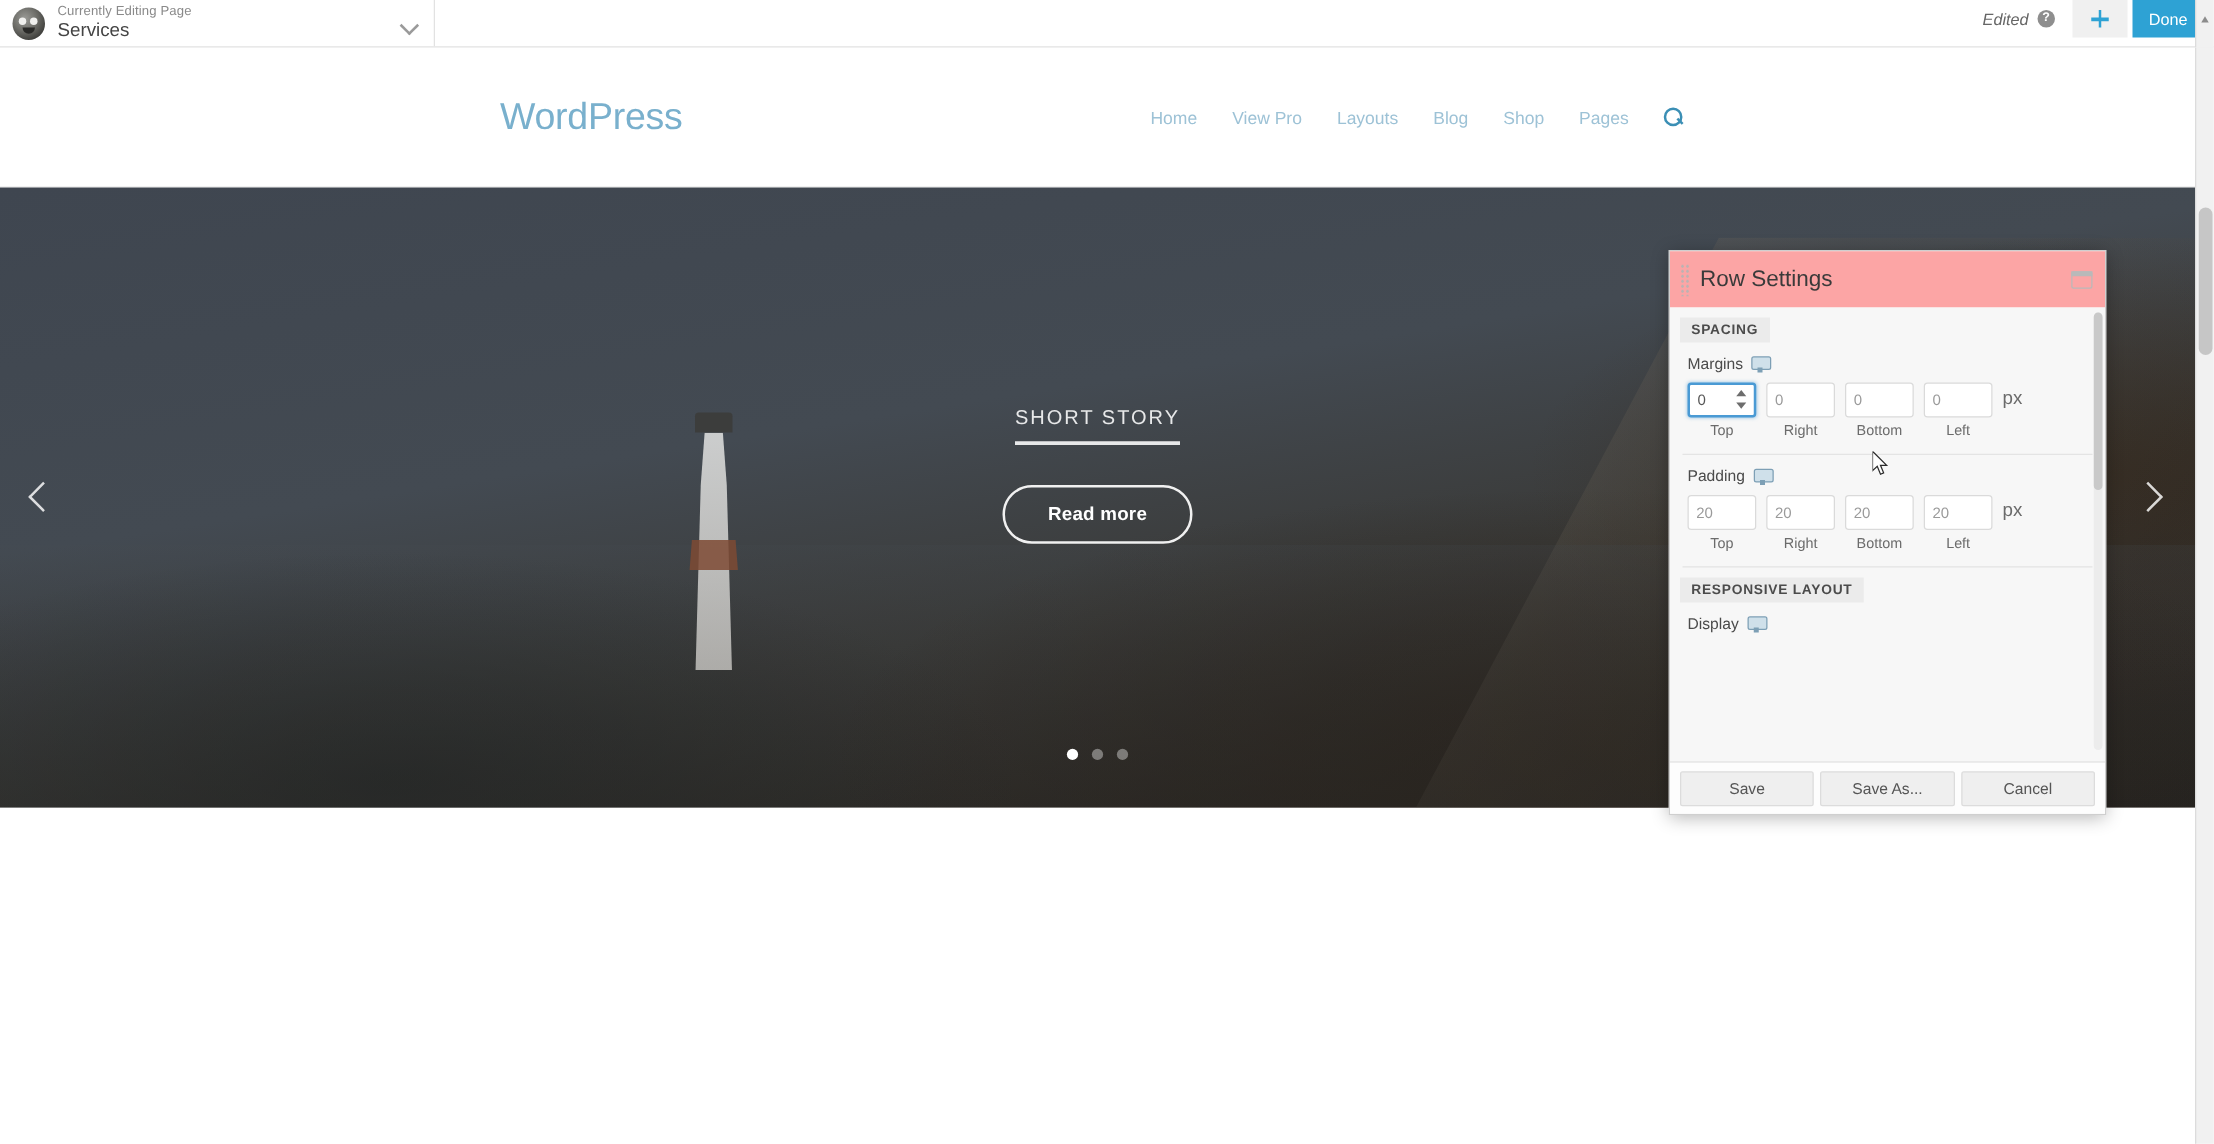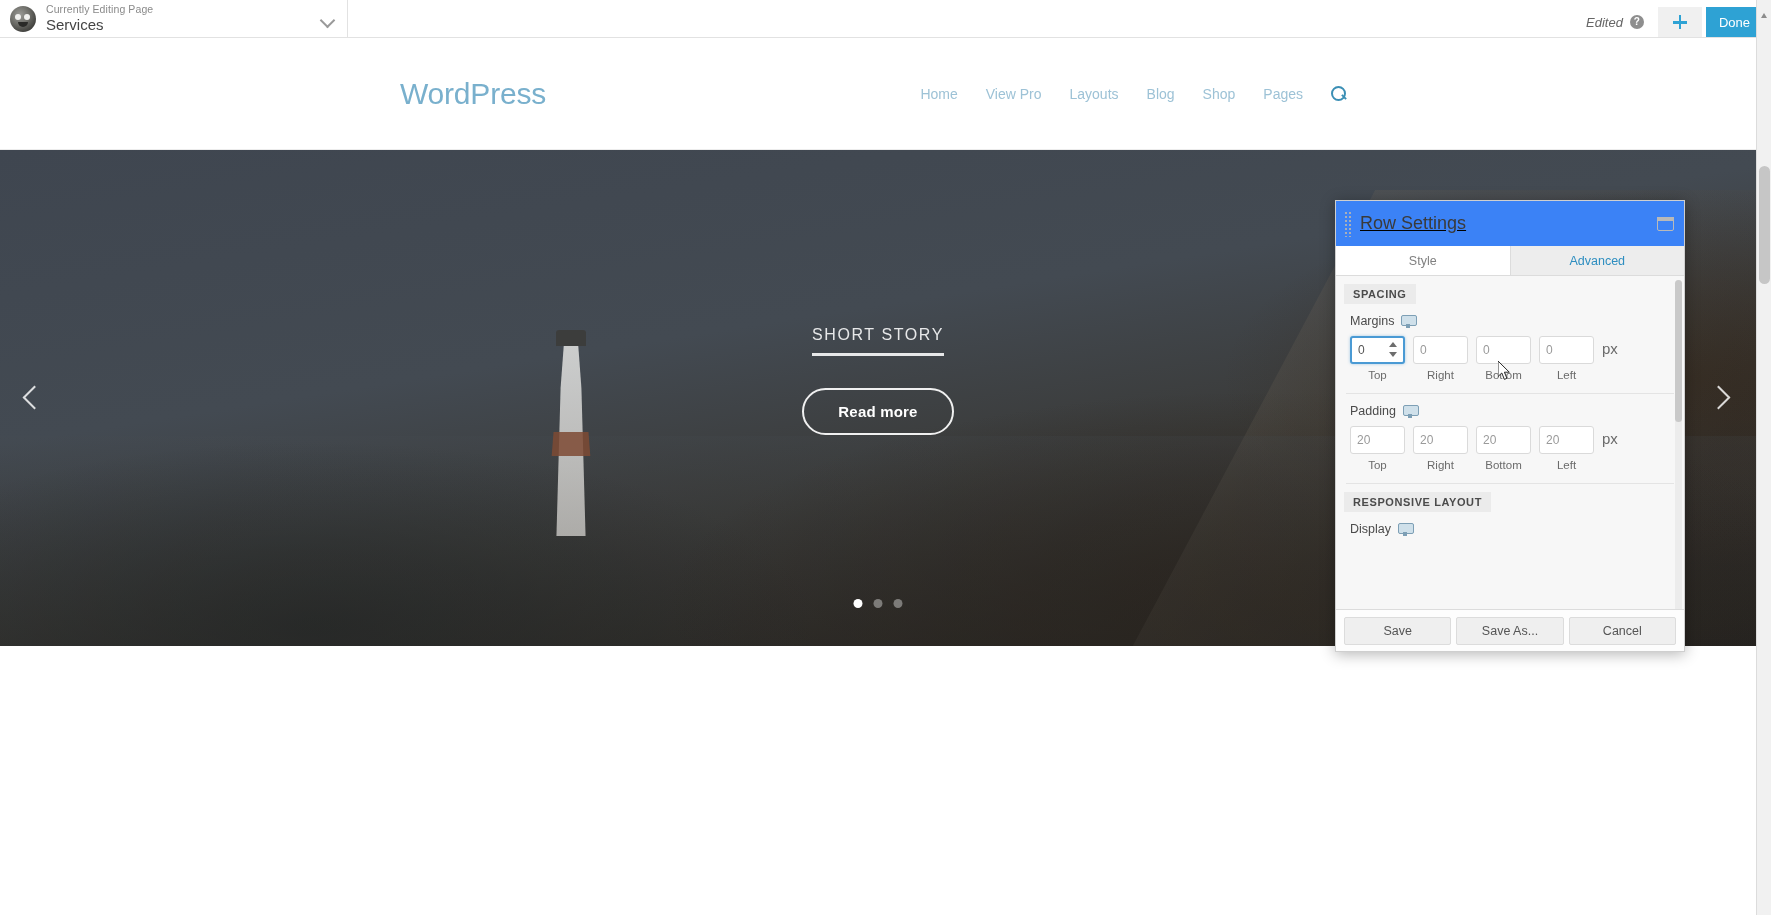--- a/index.html
+++ b/index.html
@@ -9,21 +9,21 @@
     font-family: "Liberation Sans", sans-serif;
     background: #ffffff;
   }
 
   
   .admin-bar {
     position: absolute; top: 0; left: 0;
     width: 1771px; height: 38px;
     background: #ffffff;
     border-bottom: 1px solid #e2e2e2;
-    display: flex; align-items: flex-end;
+    display: flex; align-items: flex-start;
     z-index: 50;
   }
   .editing-page-block {
     width: 348px; height: 100%;
     display: flex; align-items: center;
     border-right: 1px solid #e2e2e2;
     padding: 0 12px 0 10px;
     cursor: pointer;
   }
   .site-logo {
@@ -237,21 +237,21 @@
     position: absolute; left: 1335px; top: 200px;
     width: 350px; height: 452px;
     background: #fdfdfd;
     border: 1px solid #cfcfcf;
     box-shadow: 0 2px 14px rgba(0,0,0,.30);
     display: flex; flex-direction: column;
     z-index: 80;
   }
   .panel-head {
     height: 45px; display: flex; align-items: center;
-    padding: 0 10px 0 8px; background: #3b82f6; position: relative; text-decoration: underline;
+    padding: 0 10px 0 8px; background: #fca5a5; position: relative;
   }
   .drag-grip {
     width: 8px; height: 26px; flex: 0 0 8px; cursor: move;
     background-image: radial-gradient(#b4b4b4 1px, transparent 1.2px);
     background-size: 4px 4px; opacity: .9; margin-right: 8px;
   }
   .panel-title { font-size: 18px; color: #3a3a3a; flex: 1; }
   .panel-minimize { width: 17px; height: 14px; cursor: pointer; position: relative; }
   .panel-minimize:before {
     content: ""; position: absolute; inset: 0;
@@ -420,24 +420,20 @@
 </div>
 
 <div class="panel">
 
   <div class="panel-head">
     <div class="drag-grip"></div>
     <div class="panel-title">Row Settings</div>
     <div class="panel-minimize"></div>
   </div>
 
-  <div class="panel-tabs">
-    <div class="panel-tab inactive">Style</div>
-    <div class="panel-tab active">Advanced</div>
-  </div>
 
   <div class="panel-body">
 
     <div class="section-head">SPACING</div>
 
     
     <div class="field-group">
       <div class="field-label-row">
         <span class="field-label">Margins</span>
         <span class="responsive-icon"></span>

